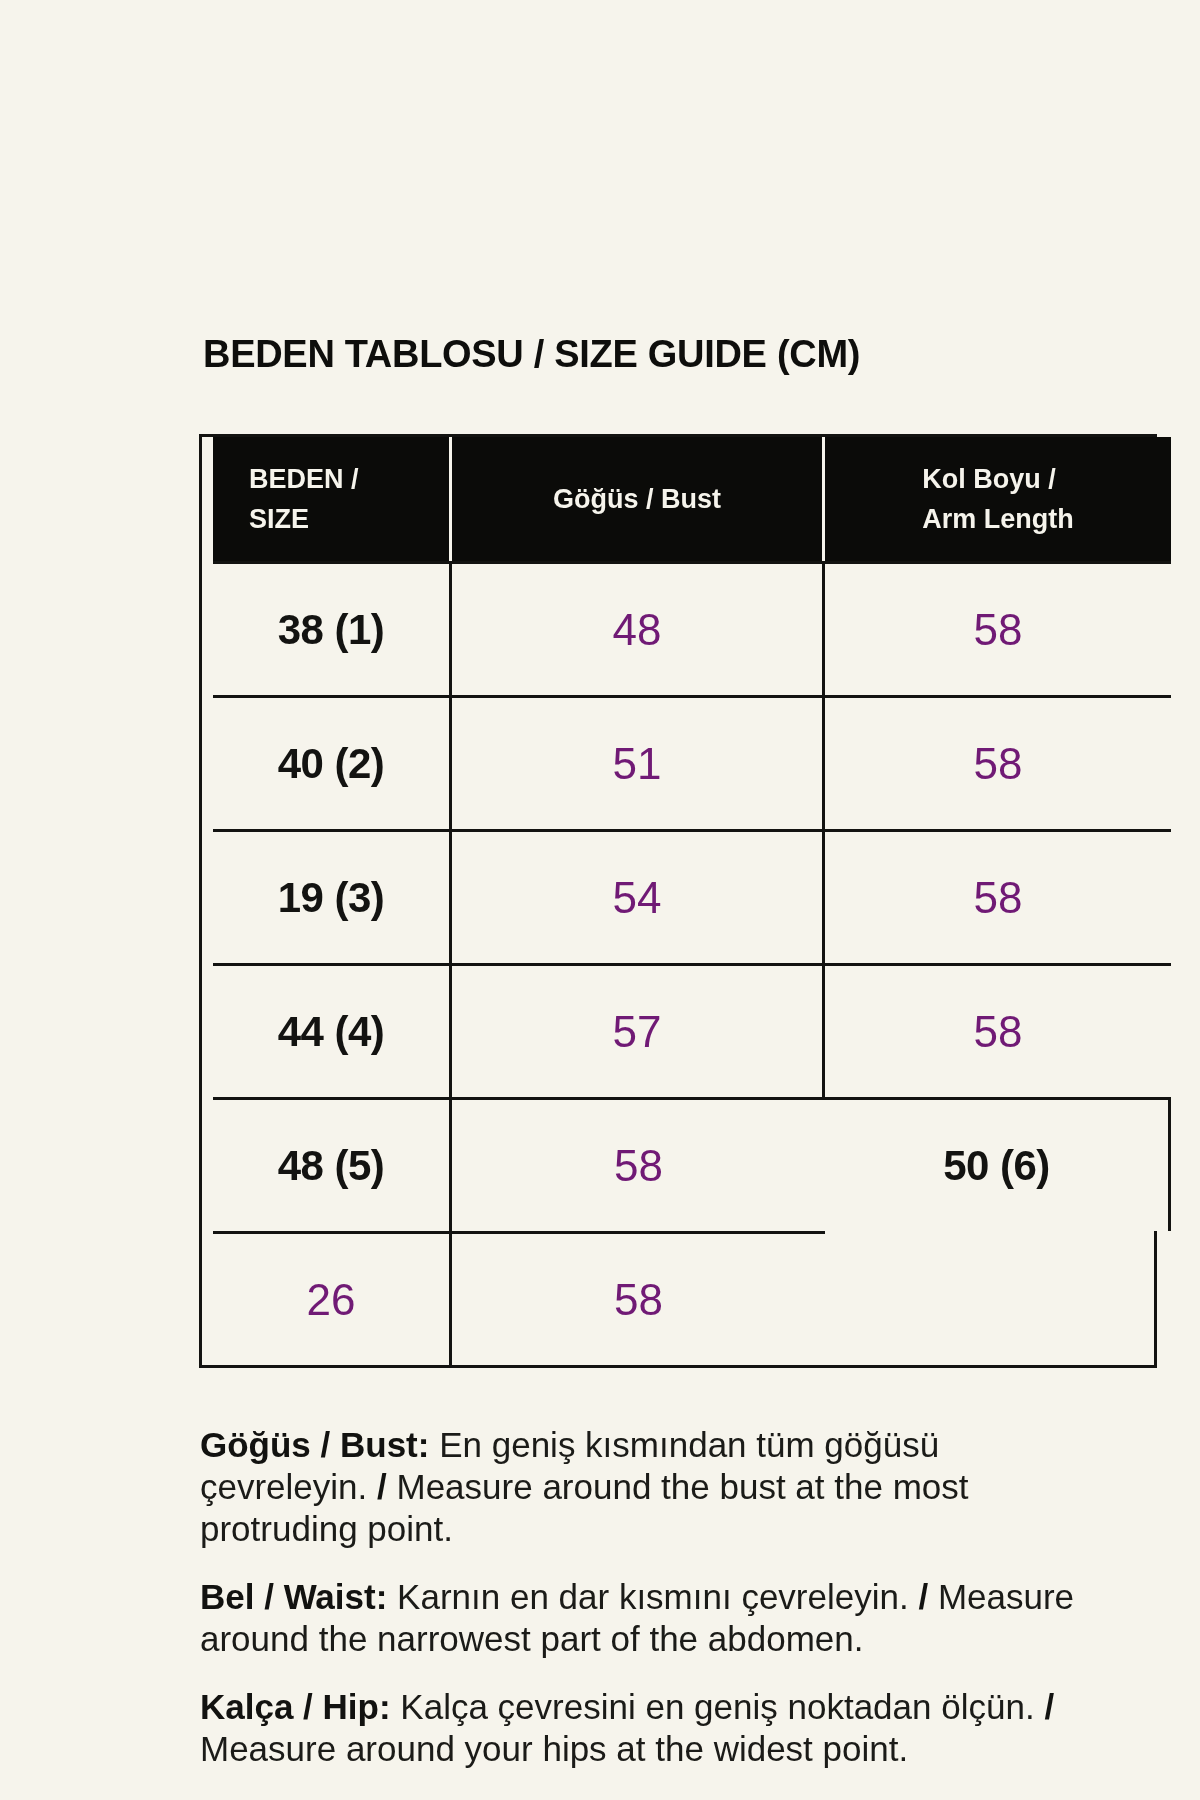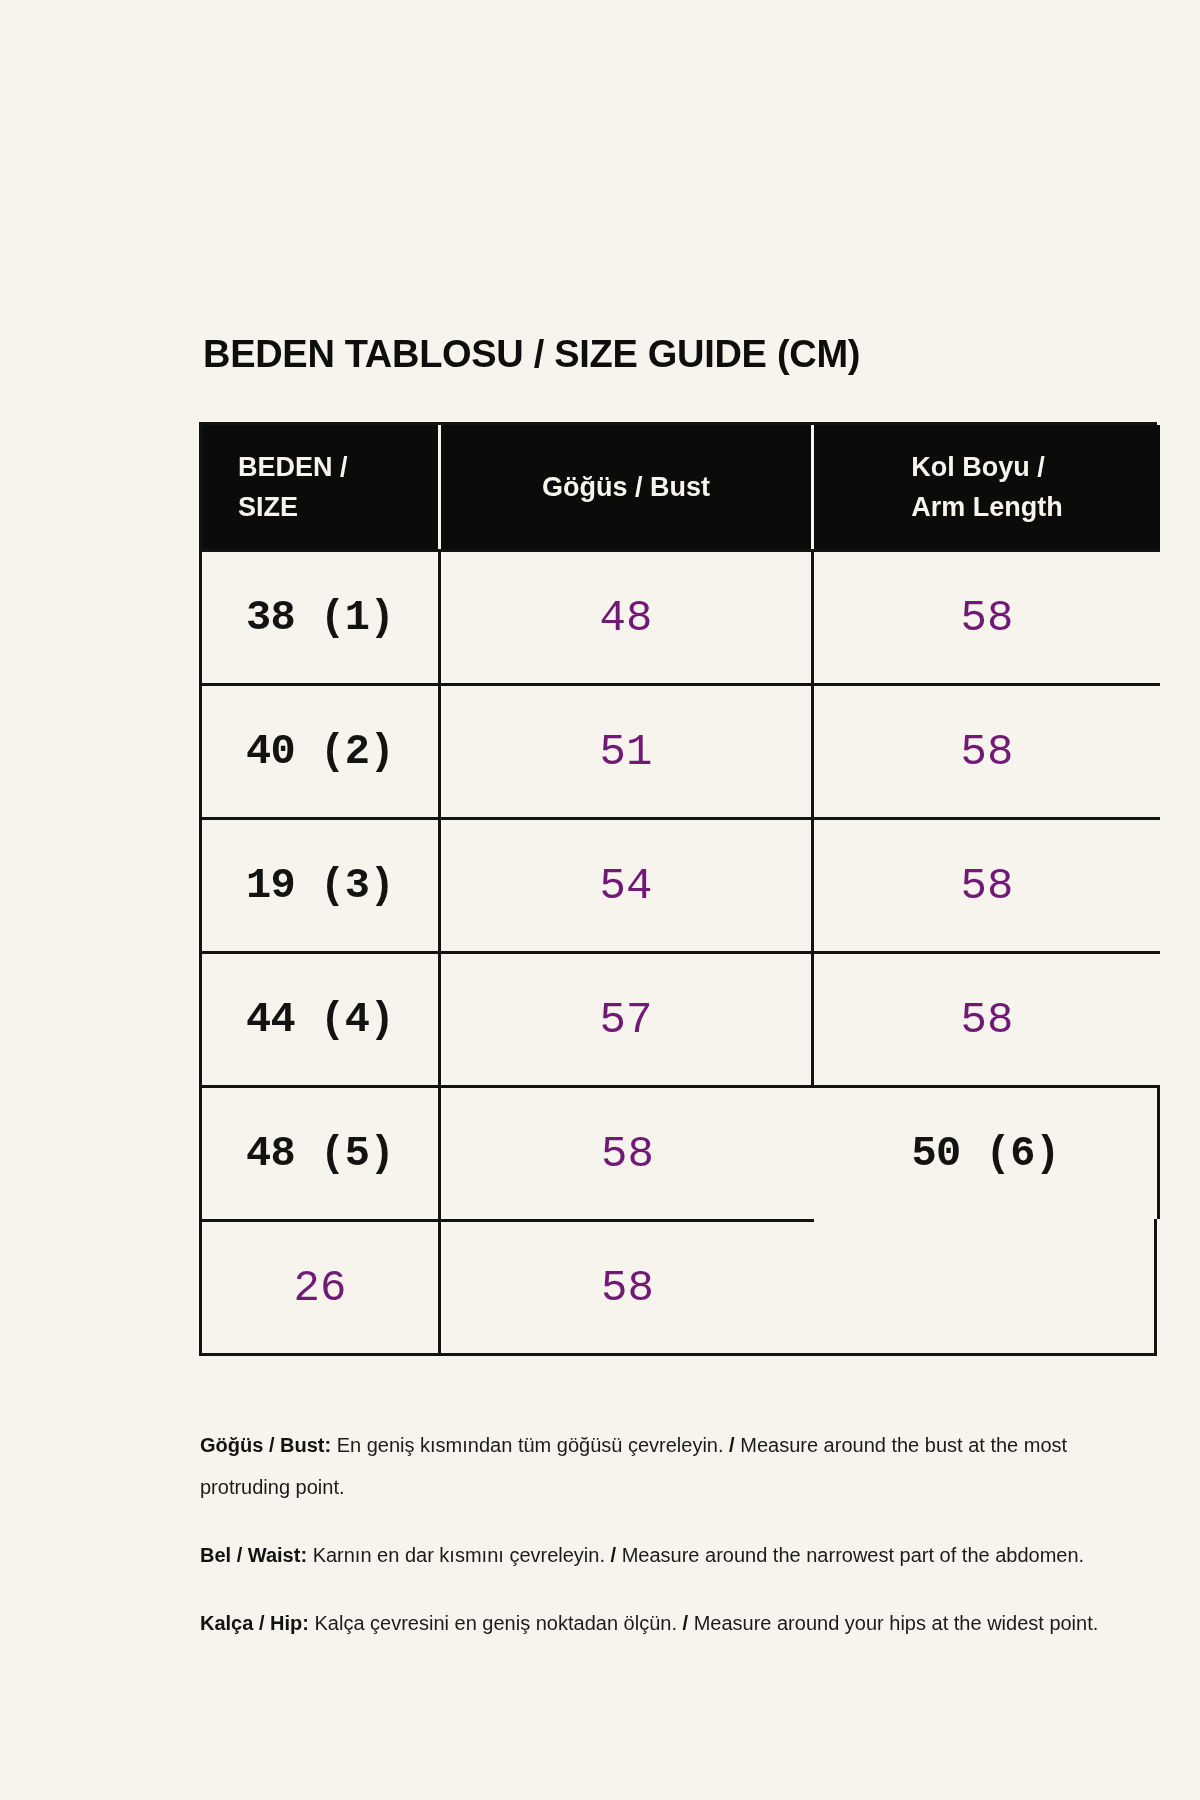--- a/index.html
+++ b/index.html
@@ -24,27 +24,28 @@
     top: 333px;
     font-size: 38px;
     font-weight: bold;
     letter-spacing: -0.3px;
     color: #0E0E0C;
     white-space: nowrap;
   }
   .size-table {
     position: absolute;
     left: 199px;
-    top: 422px;
+    top: 434px;
     width: 958px;
     display: grid;
     grid-template-columns: 239px 373px 346px;
     grid-template-rows: 124px repeat(6, 134px);
     border: 3px solid var(--line);
     background: var(--bg);
+    padding-left: 11px;
   }
   .cell {
     display: flex;
     align-items: center;
     justify-content: center;
   }
   .th {
     background: var(--header-bg);
     color: var(--header-text);
     font-weight: bold;
@@ -55,30 +56,30 @@
     justify-content: flex-start;
     padding-left: 36px;
   }
   .th .hlines { display: block; }
   .th .hlines span { display: block; }
   .th.c3 .hlines { text-align: left; }
   .th.c2 .hlines { text-align: center; }
   
   .th.c1, .th.c2 { border-right: 3px solid var(--bg); }
   
-  .td { border-top: 3px solid var(--line); background: var(--bg); font-family: Liberation Mono, monospace; }
+  .td { border-top: 3px solid var(--line); background: var(--bg); }
   .td.c1, .td.c2 { border-right: 3px solid var(--line); }
   .td.size { font-weight: bold; font-size: 42px; letter-spacing: -0.5px; }
   .td.num { font-size: 44px; color: #701a75; }
   .notes {
     position: absolute;
     left: 200px;
     top: 1424px;
     width: 906px;
-    font-size: 20px;
+    font-size: 35px;
     line-height: 42px;
     color: #1B1B18;
   }
   .note { margin-bottom: 26px; }
   .note .bold { font-weight: bold; color: #121210; }
 </style>
 </head>
 <body>
 
 <h1 class="page-title">BEDEN TABLOSU / SIZE GUIDE (CM)</h1>

